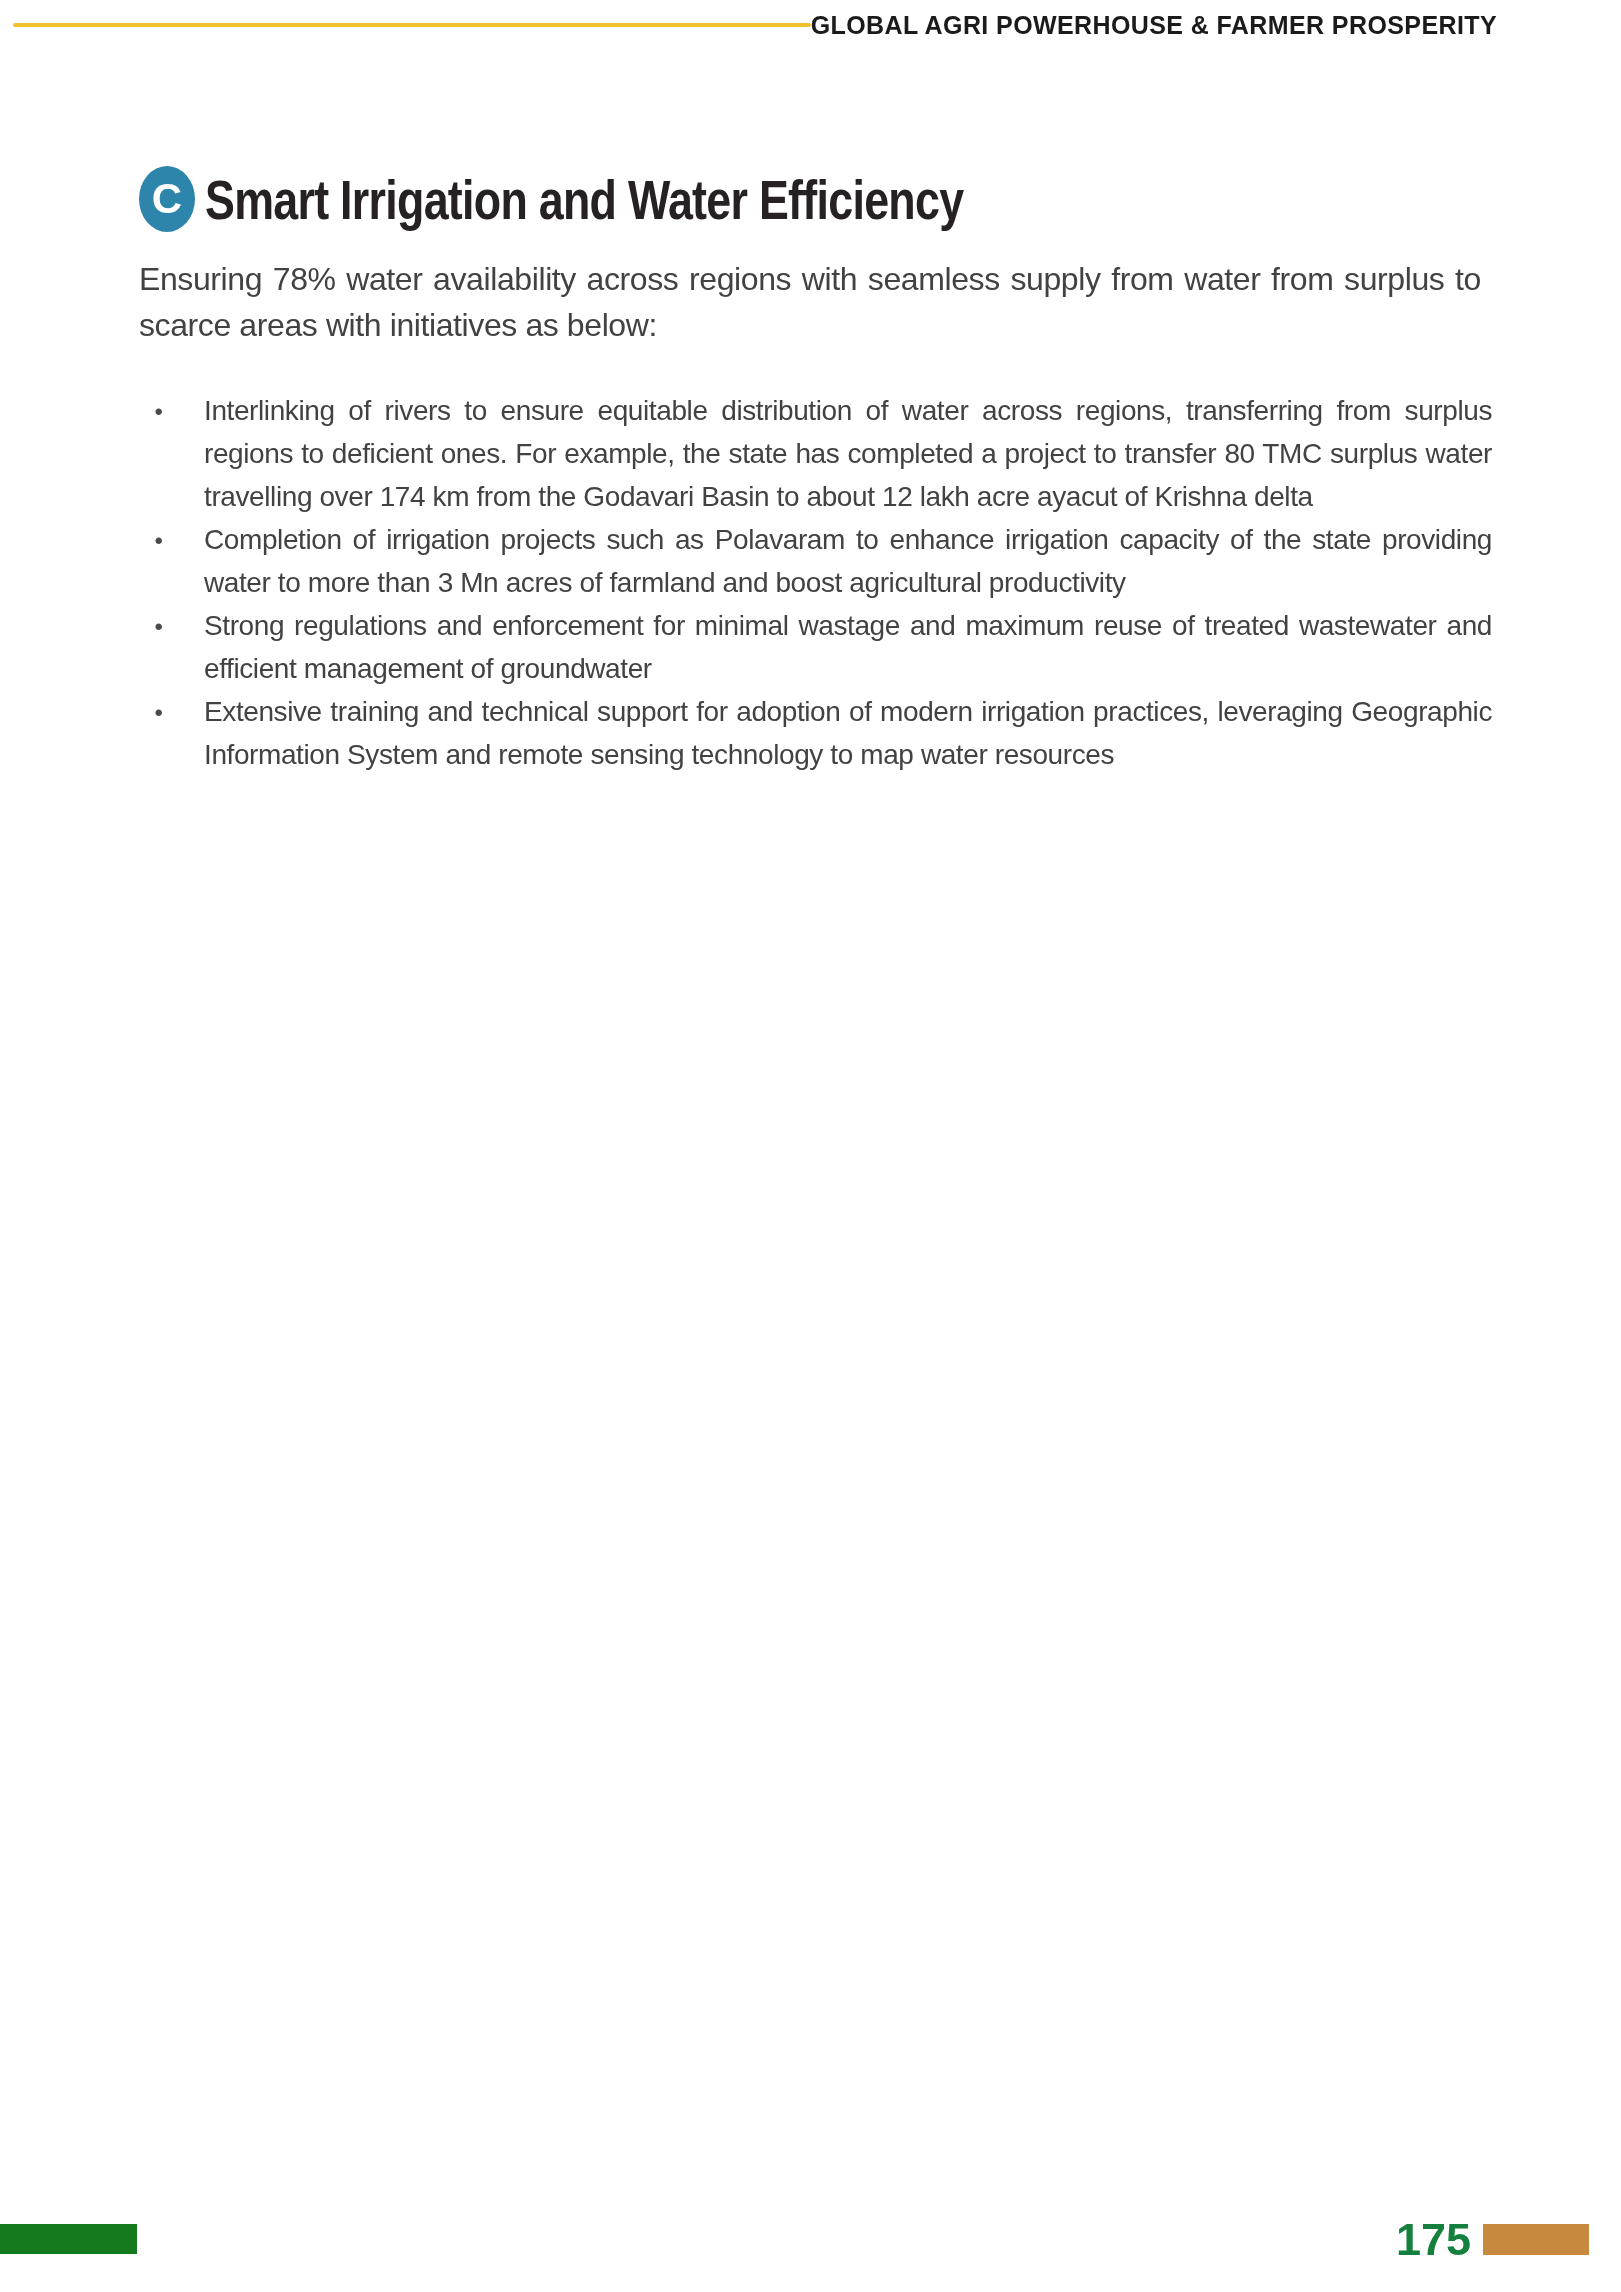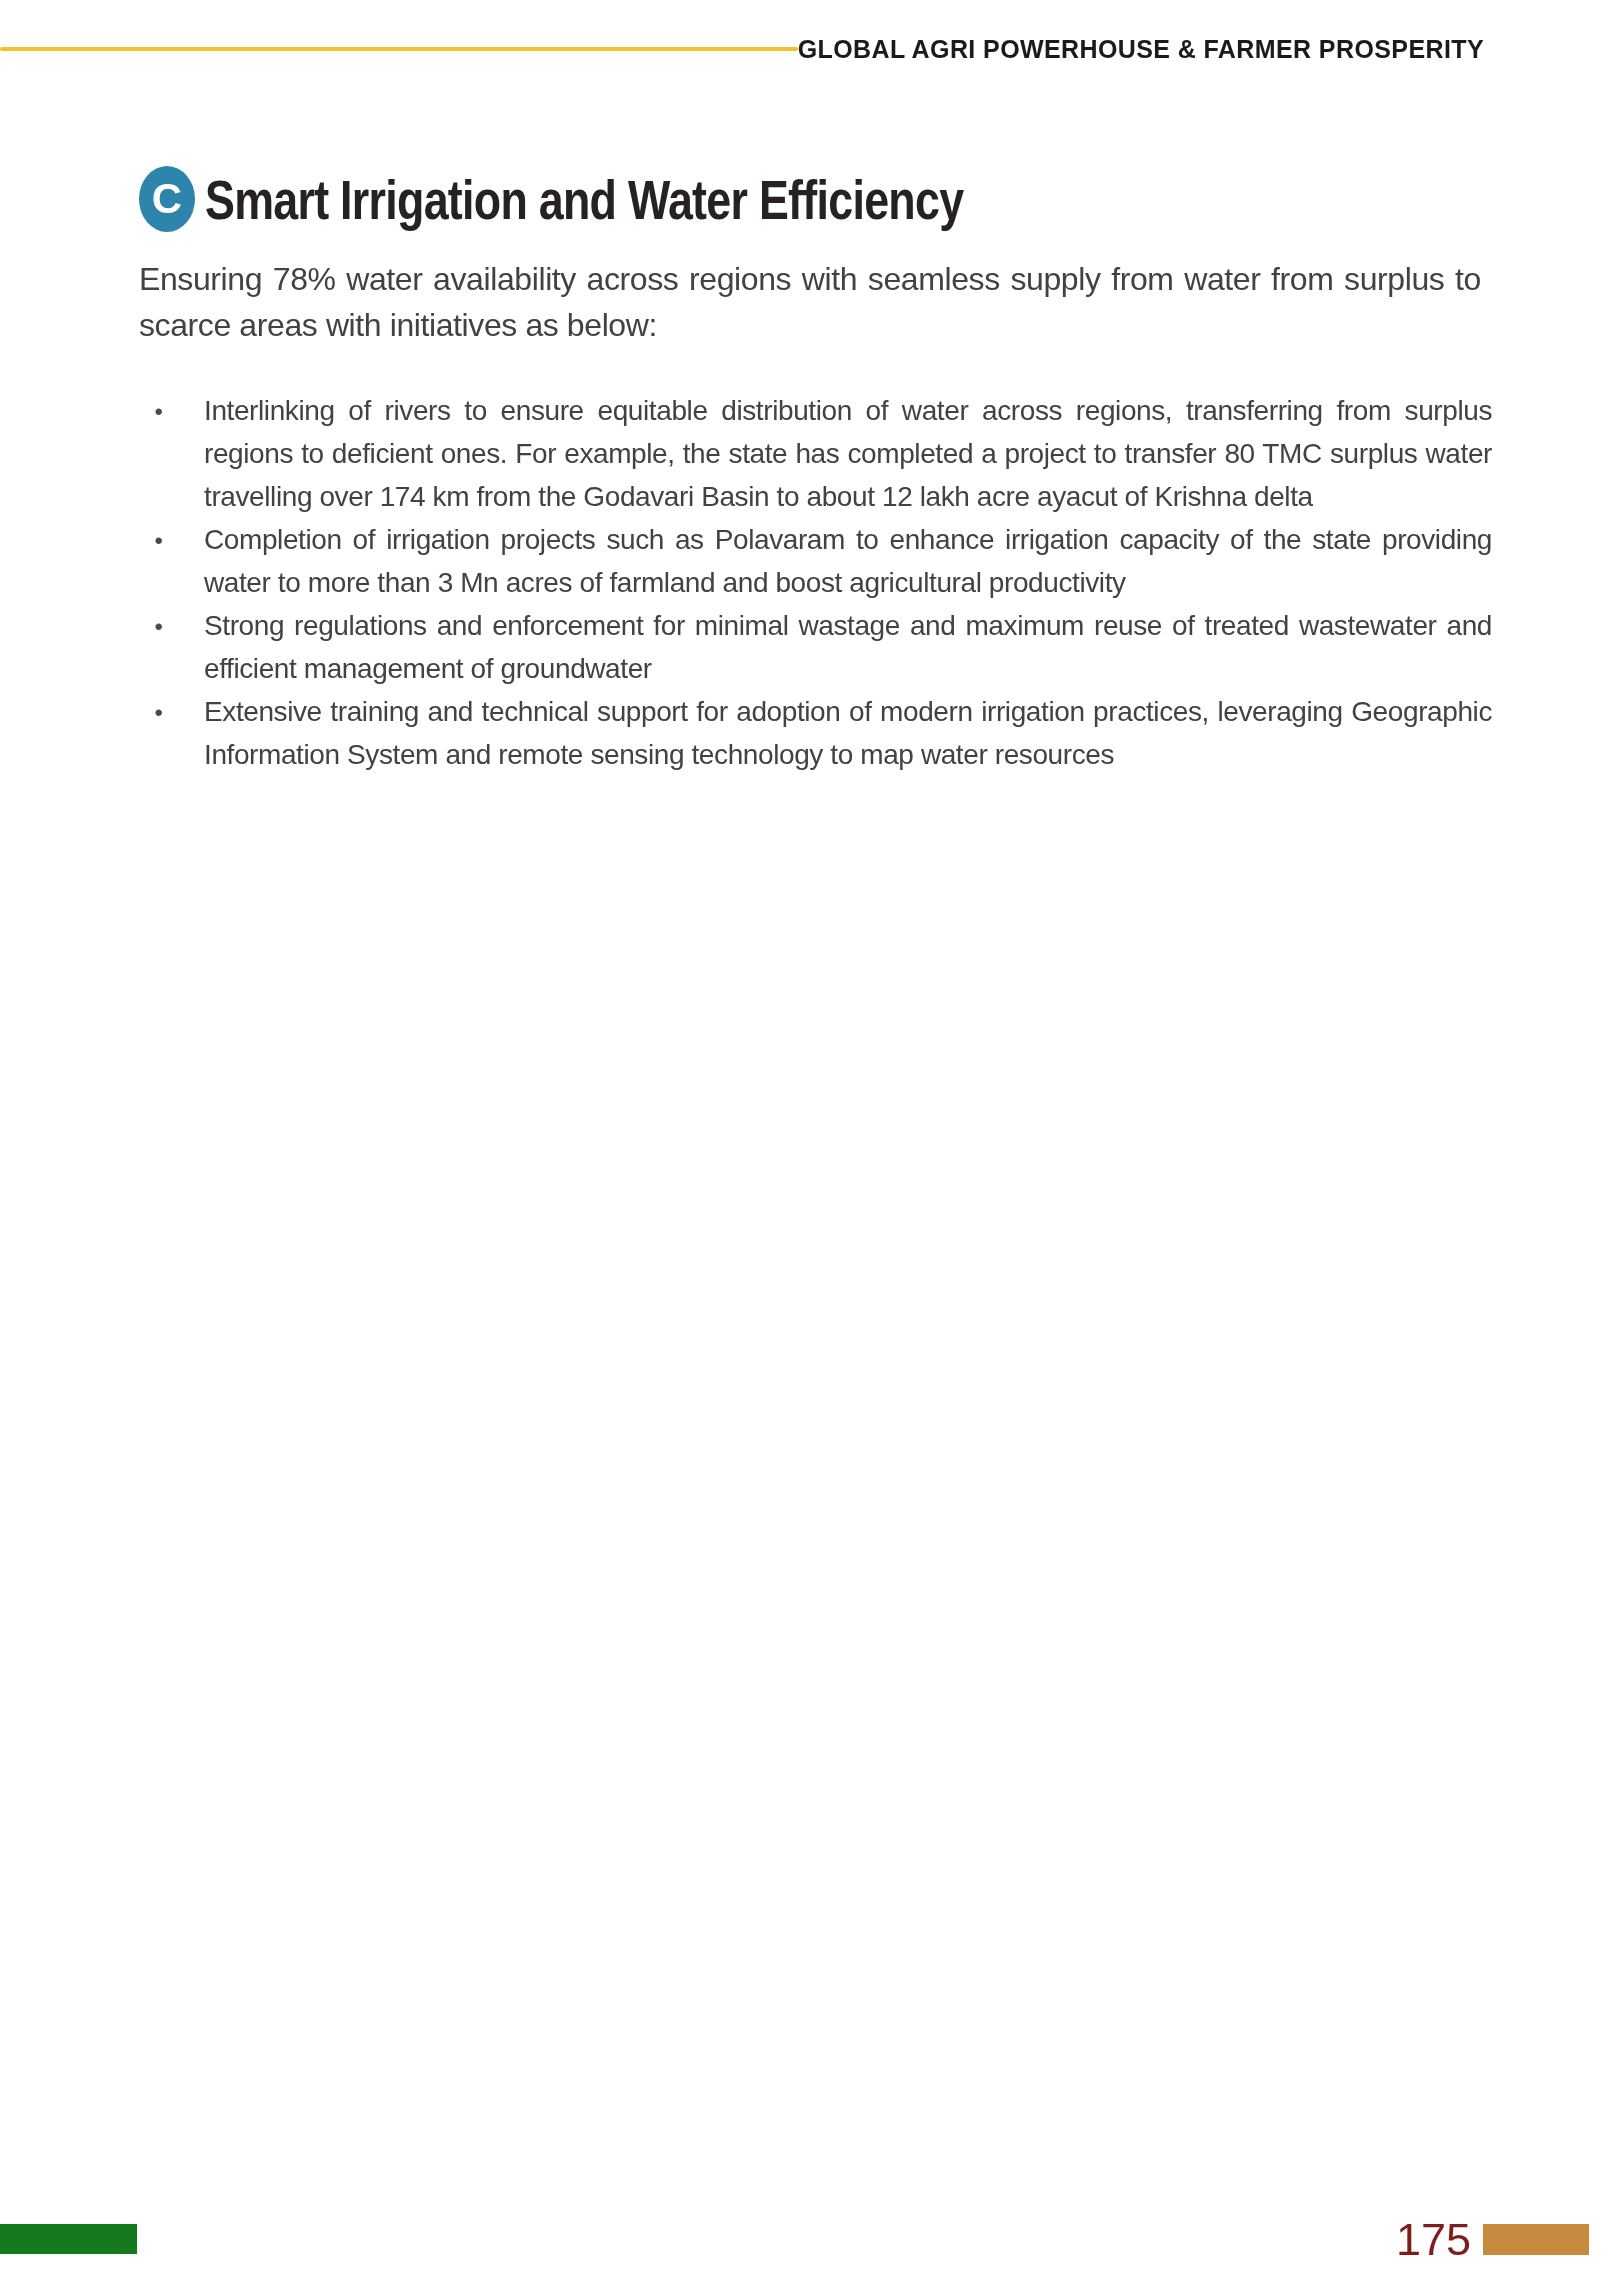--- a/index.html
+++ b/index.html
@@ -9,27 +9,26 @@
     width: 1621px;
     height: 2293px;
     background: #ffffff;
     overflow: hidden;
     font-family: "Liberation Sans", sans-serif;
   }
 
   
   .top-header {
     position: absolute;
-    top: 0; left: 0;
+    top: 0; left: 13px;
     width: 1484px;
     height: 50px;
     display: flex;
     align-items: center;
     gap: 0;
-    margin-top: 24px;
   }
   .header-rule {
     flex: 1;
     height: 4.5px;
     border-radius: 2.7px;
   }
   .header-title {
     margin: 0;
     font-size: 25px;
     font-weight: 700;
@@ -120,22 +119,22 @@
     width: 137px;
     height: 30px;
   }
   .page-number {
     position: absolute;
     top: 2217px;
     right: 150px;
     margin: 0;
     font-size: 45px;
     line-height: 1;
-    font-weight: 400;
-    color: #7f1d1d;
+    font-weight: 700;
+    color: #15803d;
   }
   .footer-bar-right {
     position: absolute;
     left: 1483px;
     top: 2224px;
     width: 106px;
     height: 31px;
   }
 </style>
 </head>

